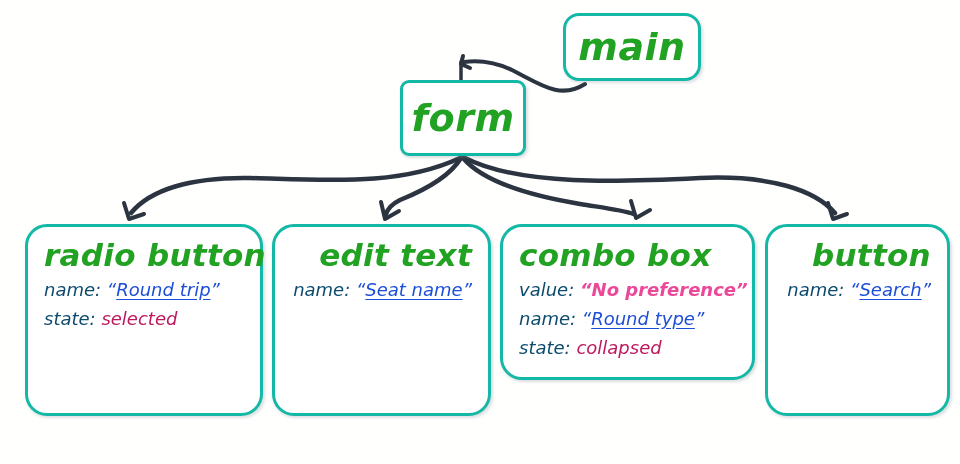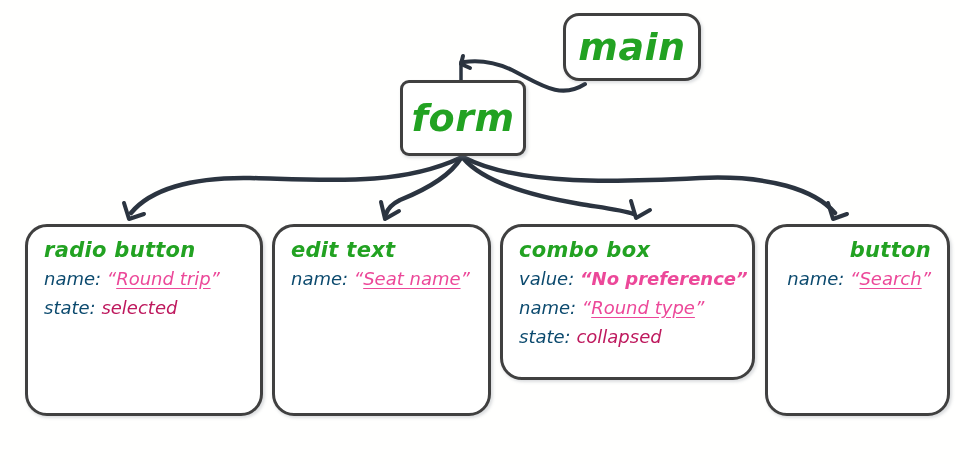--- a/index.html
+++ b/index.html
@@ -22,21 +22,21 @@
     left: 0;
     top: 0;
     width: 960px;
     height: 464px;
     pointer-events: none;
   }
   .node {
     position: absolute;
     box-sizing: border-box;
     background: #ffffff;
-    border: 3px solid #404040;
+    border: 3px solid #14b8a6;
     border-radius: 22px;
     box-shadow: 1.5px 2px 3px rgba(140,145,155,0.30);
     z-index: 2;
   }
   .node-root {
     border-radius: 16px;
     display: flex;
     align-items: center;
     justify-content: center;
   }
@@ -50,42 +50,42 @@
     line-height: 1;
   }
   .leaf {
     padding: 12px 16px 10px 16px;
   }
   .leaf-title {
     color: #22a222;
     font-family: "DejaVu Sans", sans-serif;
     font-style: italic;
     font-weight: 700;
-    font-size: 21px;
+    font-size: 31px;
     line-height: 1.05;
     letter-spacing: 0.3px;
     margin-bottom: 9px;
     white-space: nowrap;
   }
   .prop {
     font-family: "DejaVu Sans", sans-serif;
     font-style: italic;
     font-size: 18px;
     line-height: 1.0;
     margin-bottom: 11px;
     white-space: nowrap;
     color: #1b1b1b;
   }
   .prop-key {
     color: #0c4a6e;
     font-style: italic;
     font-weight: 400;
   }
   .val-str {
-    color: #ec4899;
+    color: #1d4ed8;
     font-style: italic;
     font-weight: 400;
   }
   .val-str .inner {
     text-decoration: underline;
     text-underline-offset: 3px;
   }
   .val-accent {
     color: #ec4899;
     font-weight: 700;
@@ -140,21 +140,21 @@
       <span class="prop-key">name:</span>
       <span class="val-str"><span>“</span><span class="inner">Round trip</span><span>”</span></span>
     </div>
 
     <div class="prop">
       <span class="prop-key">state:</span>
       <span class="val-state">selected</span>
     </div>
   </div>
 
-  <div class="node leaf" style="left:272px; top:224px; width:219px; height:192px;">
+  <div class="node leaf" style="left:272px; top:224px; width:219px; height:192px;text-align:right;">
     <div class="leaf-title">edit text</div>
 
     <div class="prop">
       <span class="prop-key">name:</span>
       <span class="val-str"><span>“</span><span class="inner">Seat name</span><span>”</span></span>
     </div>
   </div>
 
   <div class="node leaf" style="left:500px; top:224px; width:255px; height:156px;">
     <div class="leaf-title">combo box</div>

